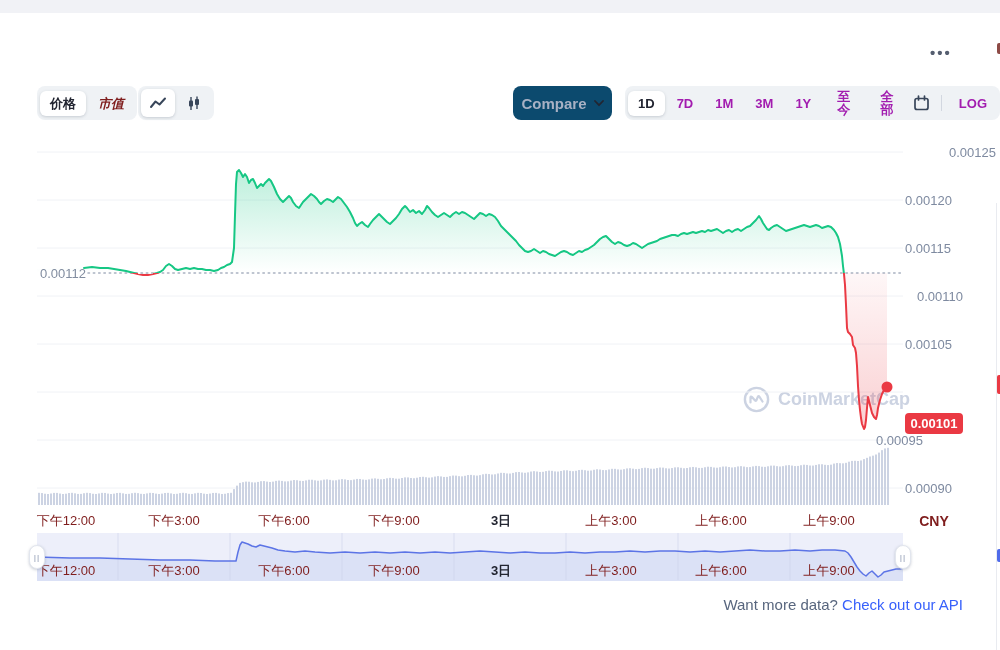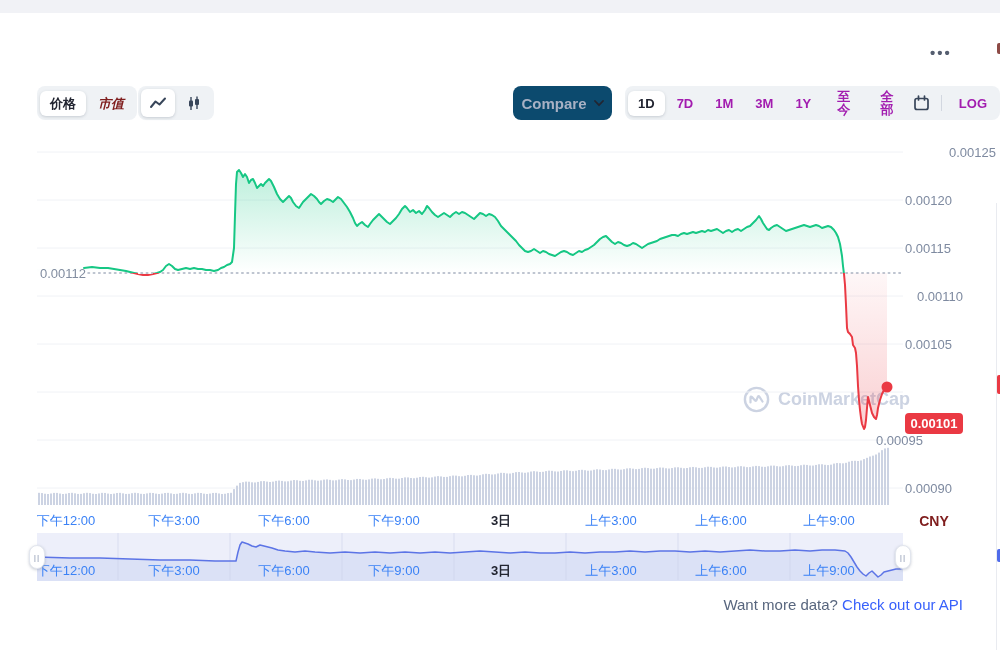--- a/index.html
+++ b/index.html
@@ -27,21 +27,21 @@
   .vdiv { width:1px; height:16px; background:#d2d7e0; margin:0 5px; }
   #ranges-slot { display:contents; }
   .ylab { position:absolute; left:905px; transform:translateY(-50%); font-size:13px; color:#7e8aa0; }
   .badge { position:absolute; left:905px; top:375px; width:58px; height:21px; background:#ea3943;
            color:#fff; font-size:13px; font-weight:700; border-radius:4px;
            display:flex; align-items:center; justify-content:center; }
   .cny { position:absolute; left:905px; top:521px; width:58px; transform:translateY(-50%);
          text-align:center; font-size:14px; font-weight:700; color:#7f1d1d; }
   .prevlab { position:absolute; left:40px; top:273px; transform:translateY(-50%);
              font-size:13px; color:#828da0; }
-  .xlab { position:absolute; transform:translate(-50%,-50%); font-size:13px; color:#3b82f6; white-space:nowrap; }
+  .xlab { position:absolute; transform:translate(-50%,-50%); font-size:13px; color:#7f1d1d; white-space:nowrap; }
   .xlab.bold { color:#222531; font-weight:700; }
   .watermark { position:absolute; left:743px; top:386px; display:flex; align-items:center; gap:8px;
                color:#ccd3e2; font-weight:700; font-size:18px; z-index:0; }
   #plot { position:absolute; left:0; top:0; z-index:1; pointer-events:none; }
   .overlay { z-index:2;text-align:right; }
   .plotarea { position:absolute; left:37px; top:130px; width:866px; height:375px; z-index:3; }
   .navarea  { position:absolute; left:37px; top:533px; width:866px; height:47px; z-index:3; }
   .navhandle { position:absolute; top:545px; width:16px; height:24px; background:#fff; z-index:4;
                border:1px solid #e2e6ee; border-radius:8px; box-shadow:0 1px 3px rgba(120,130,150,.4);
                display:flex; align-items:center; justify-content:center; cursor:ew-resize;

